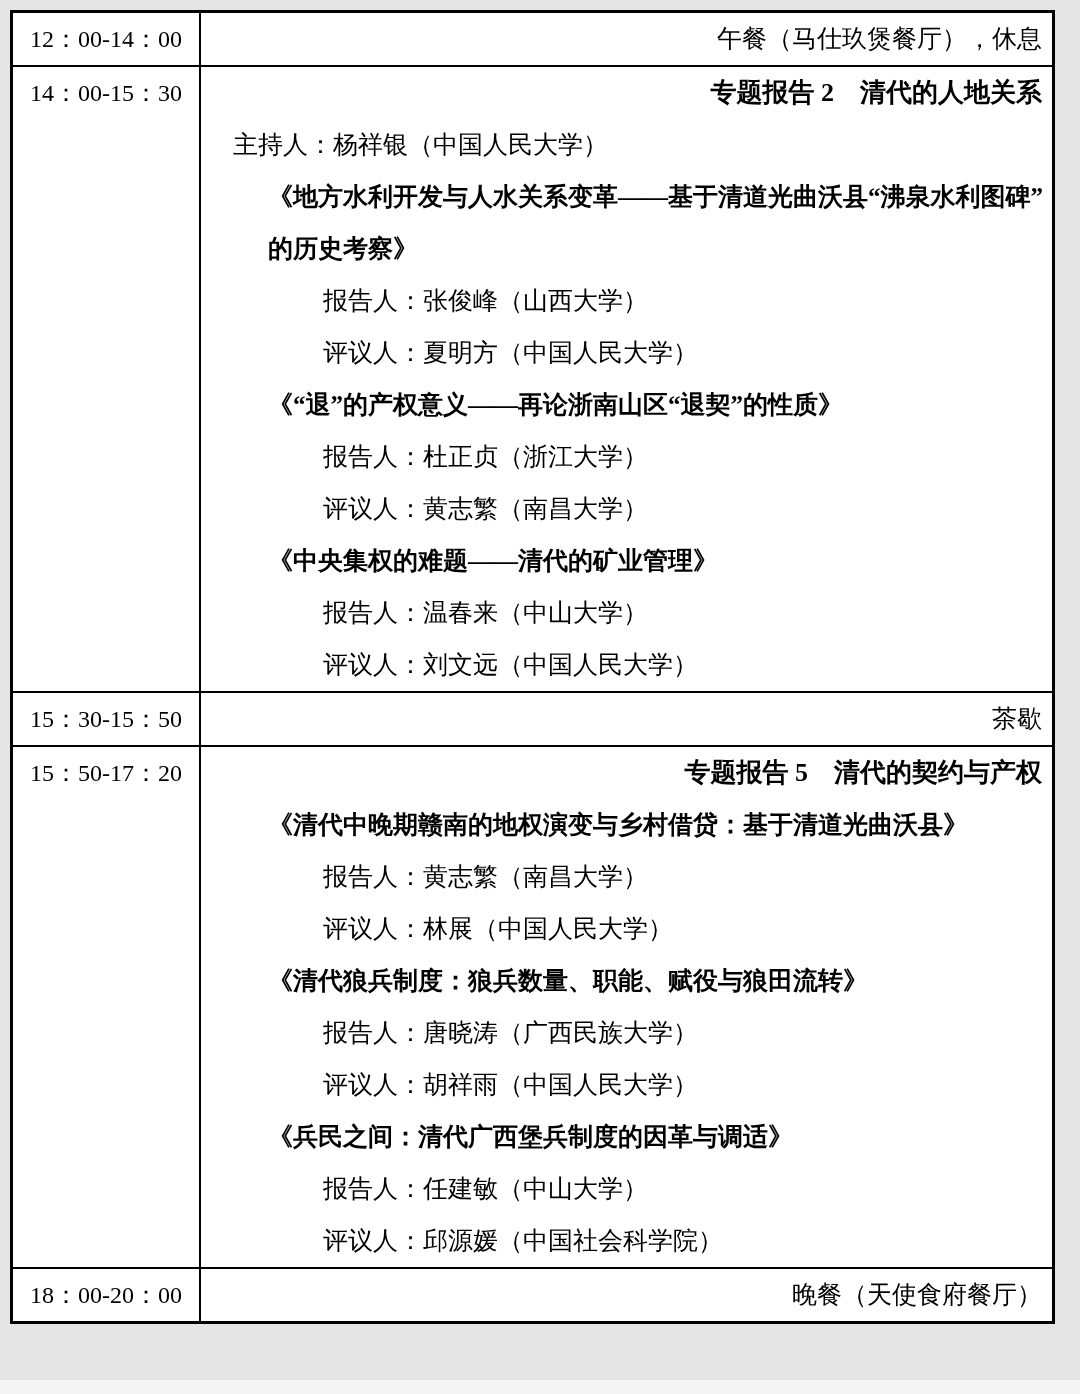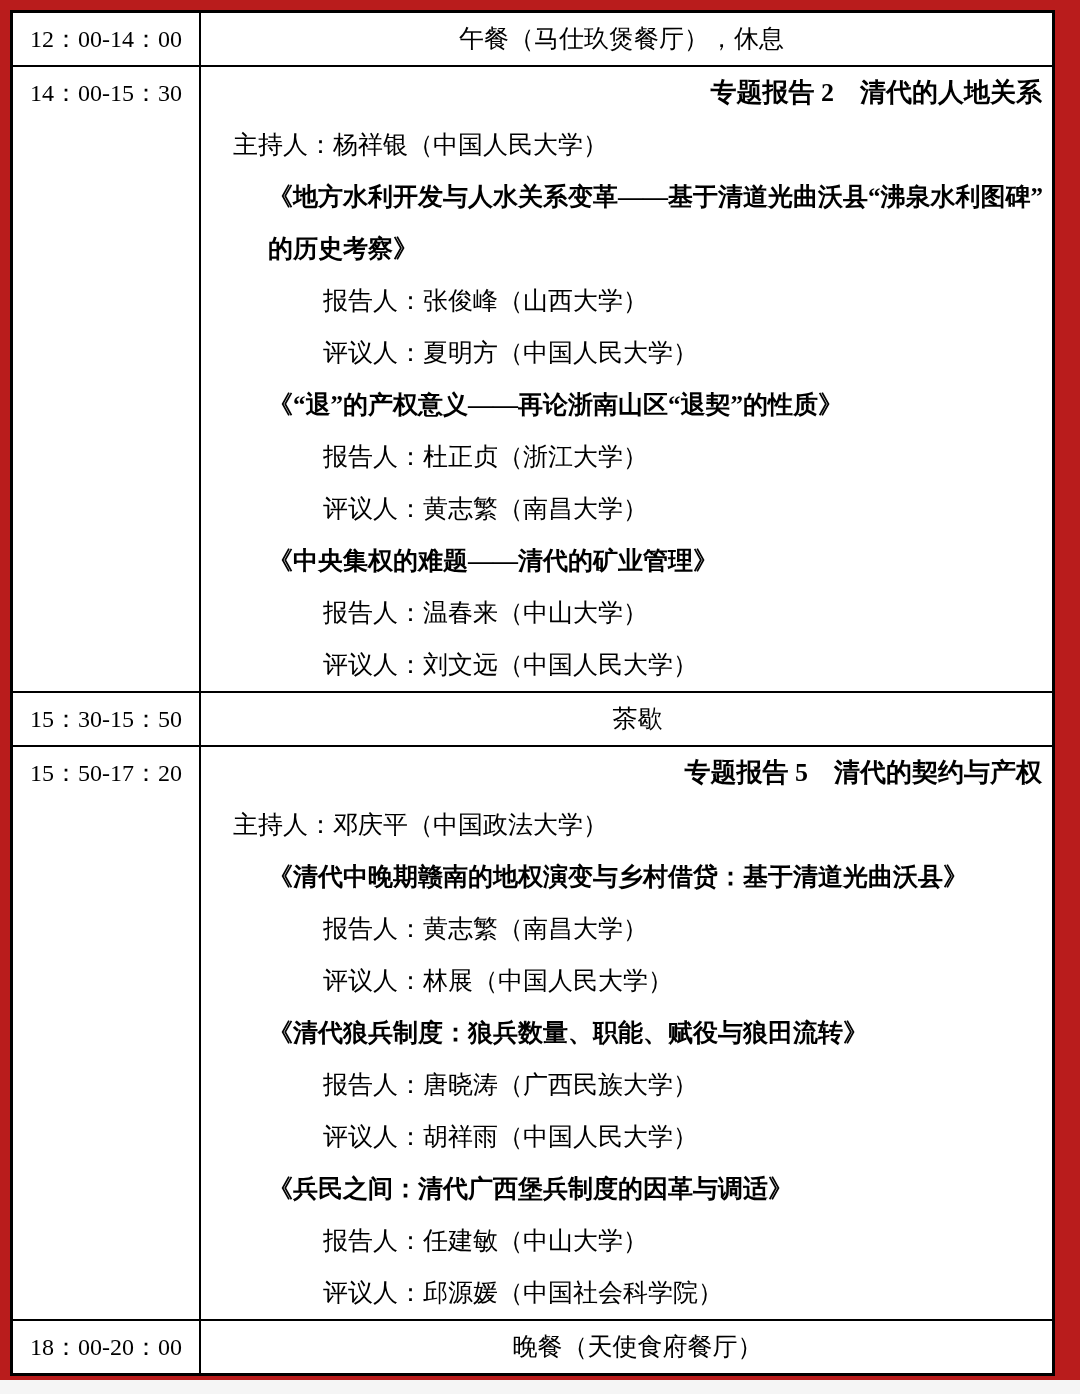--- a/index.html
+++ b/index.html
@@ -11,21 +11,21 @@
     width: 1080px;
     height: 1394px;
     position: relative;
     overflow: hidden;
     font-family: "Liberation Serif", "DejaVu Serif", serif;
     color: #000000;
   }
   .doc-page {
     position: absolute;
     inset: 0;
-    background: #b91c1c;
+    background: #e5e5e5;
   }
   .schedule-table {
     position: absolute;
     left: 10px;
     top: 10px;
     width: 1045px;
     border: 3px solid #000000;
     box-sizing: border-box;
     background: #ffffff;
   }
@@ -48,20 +48,21 @@
     white-space: nowrap;
     overflow: hidden;
   }
   .t-content {
     flex: 1 1 auto;
     min-width: 0;
     overflow: hidden;
   }
   .t-row.single .t-content .line {
     height: 52px;
+    text-align: right;
   }
   .line {
     line-height: 52px;
     height: 52px;
     font-size: 25px;
     white-space: nowrap;
     overflow: hidden;
     padding-right: 10px;
   }
   .line-center {
@@ -122,21 +123,20 @@
       <div class="t-row single">
         <div class="t-time">15：30-15：50</div>
         <div class="t-content">
           <div class="line line-center">茶歇</div>
         </div>
       </div>
       <div class="t-row session">
         <div class="t-time">15：50-17：20</div>
         <div class="t-content">
           <div class="line line-header">专题报告 5　清代的契约与产权</div>
-          <div class="line line-chair">主持人：邓庆平（中国政法大学）</div>
           <div class="line line-title">《清代中晚期赣南的地权演变与乡村借贷：基于清道光曲沃县》</div>
           <div class="line line-person">报告人：黄志繁（南昌大学）</div>
           <div class="line line-person">评议人：林展（中国人民大学）</div>
           <div class="line line-title">《清代狼兵制度：狼兵数量、职能、赋役与狼田流转》</div>
           <div class="line line-person">报告人：唐晓涛（广西民族大学）</div>
           <div class="line line-person">评议人：胡祥雨（中国人民大学）</div>
           <div class="line line-title">《兵民之间：清代广西堡兵制度的因革与调适》</div>
           <div class="line line-person">报告人：任建敏（中山大学）</div>
           <div class="line line-person">评议人：邱源媛（中国社会科学院）</div>
         </div>

